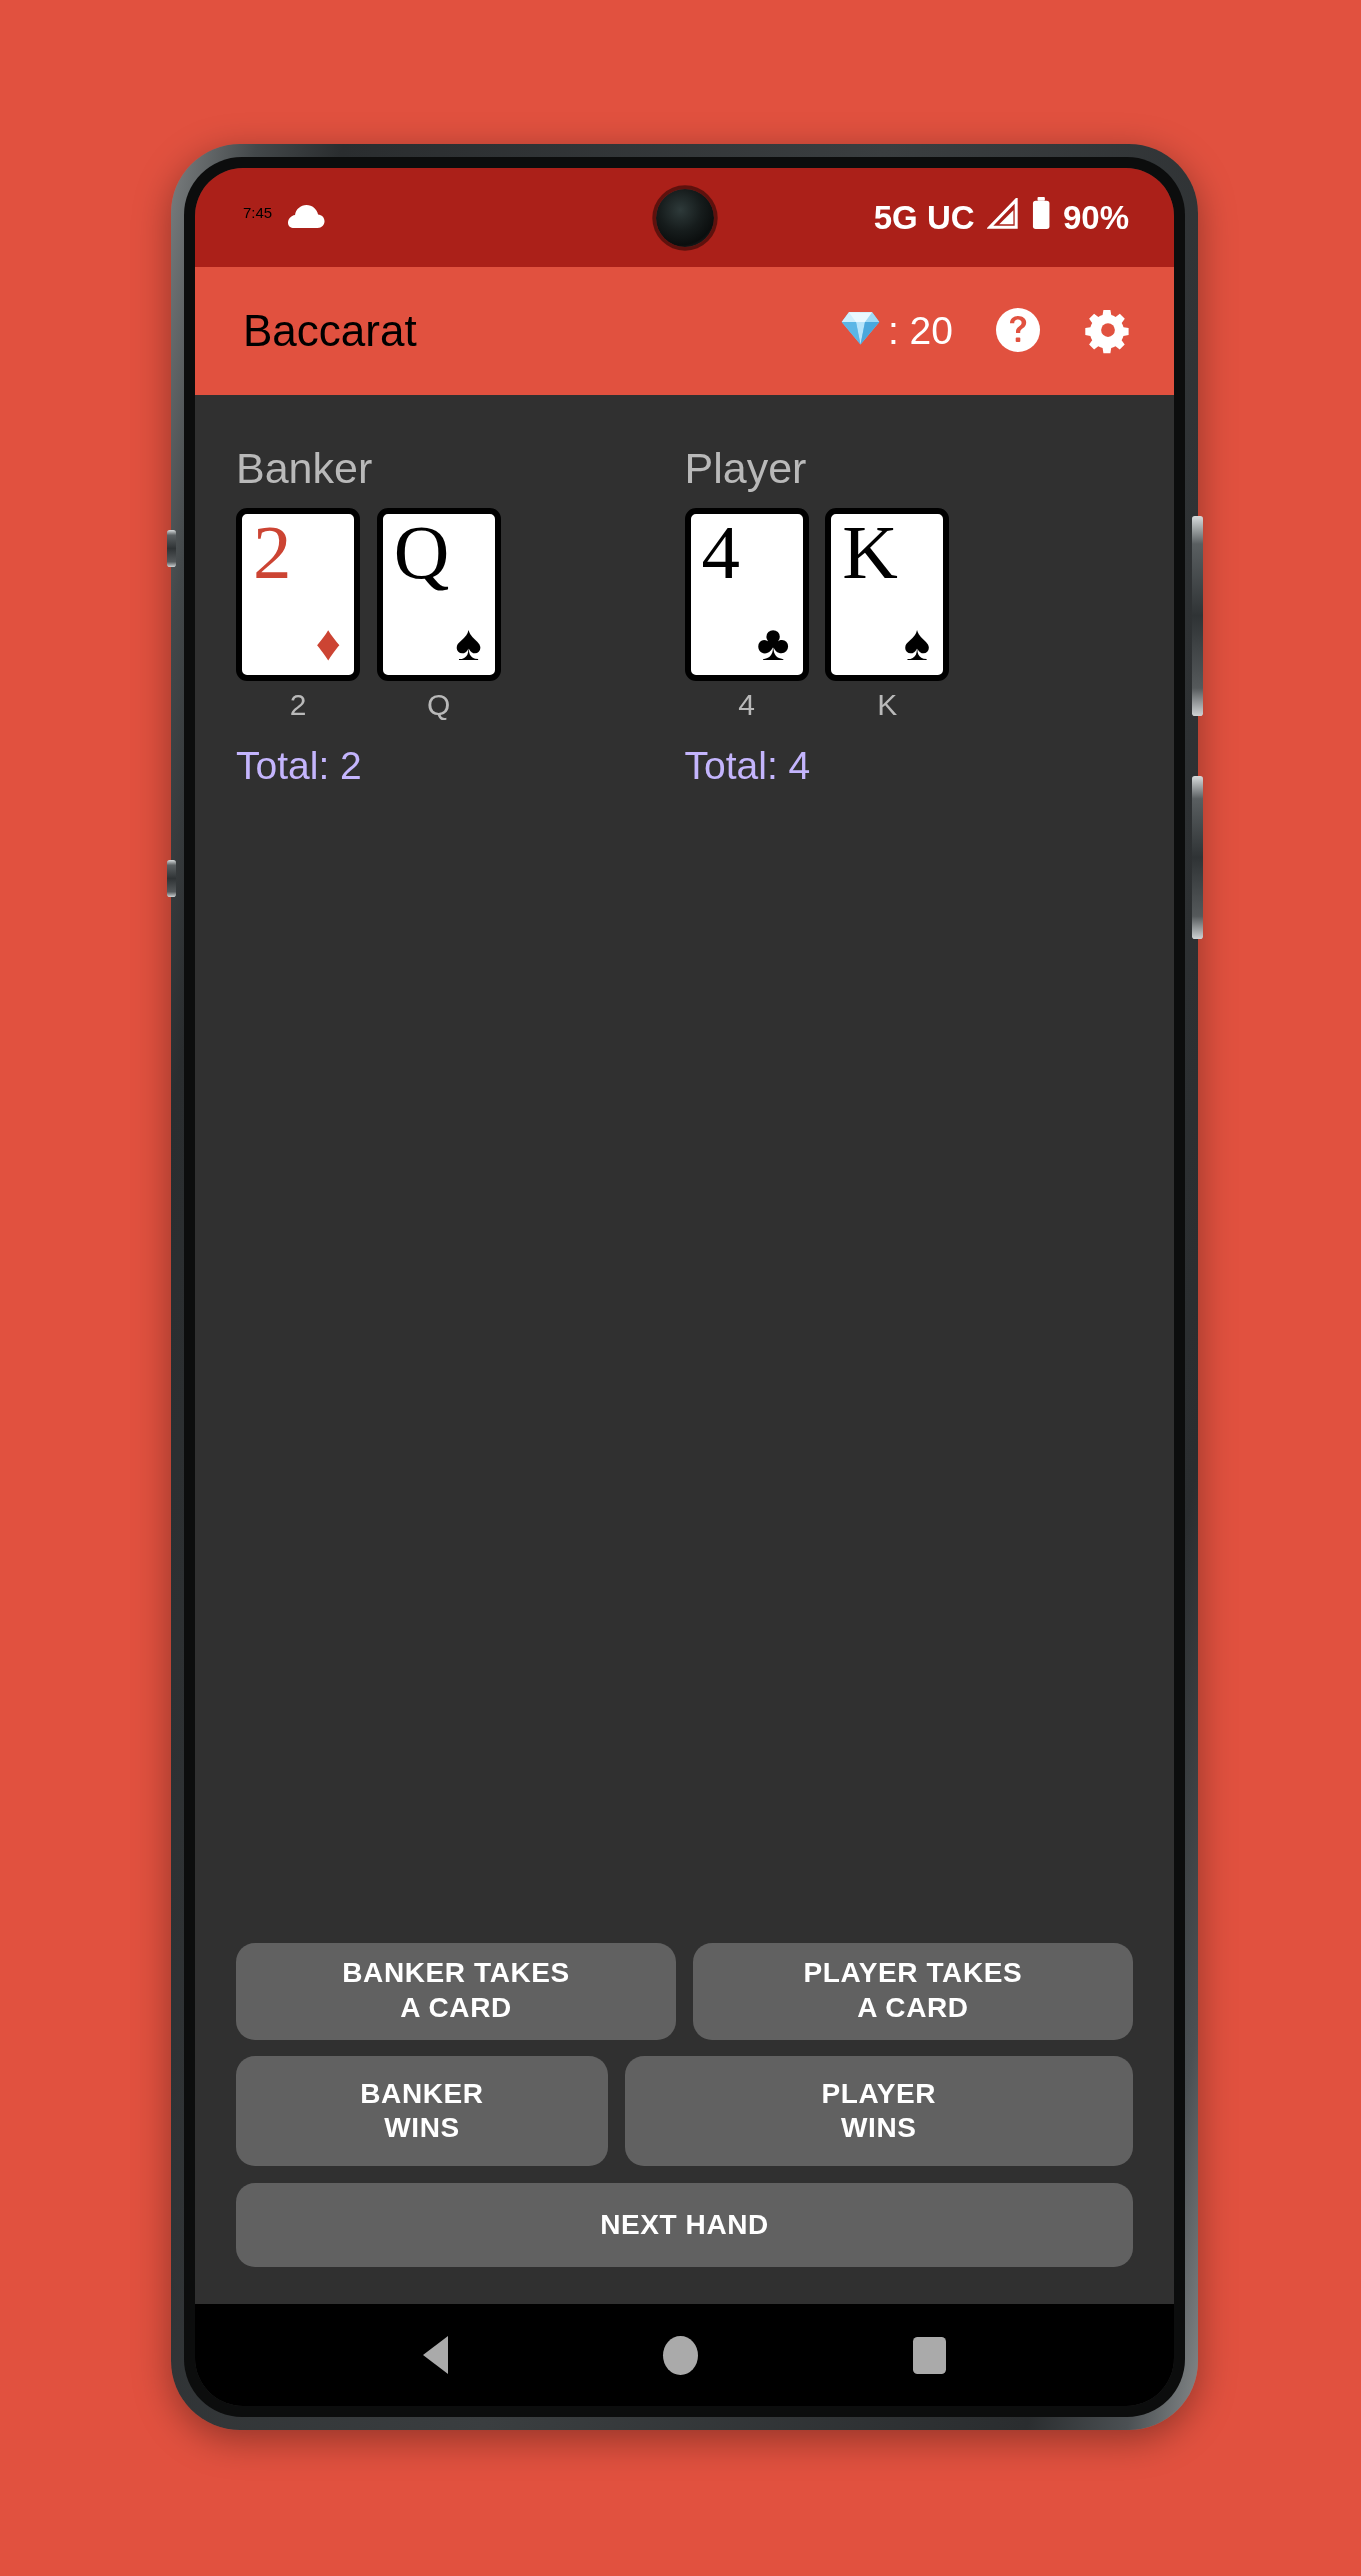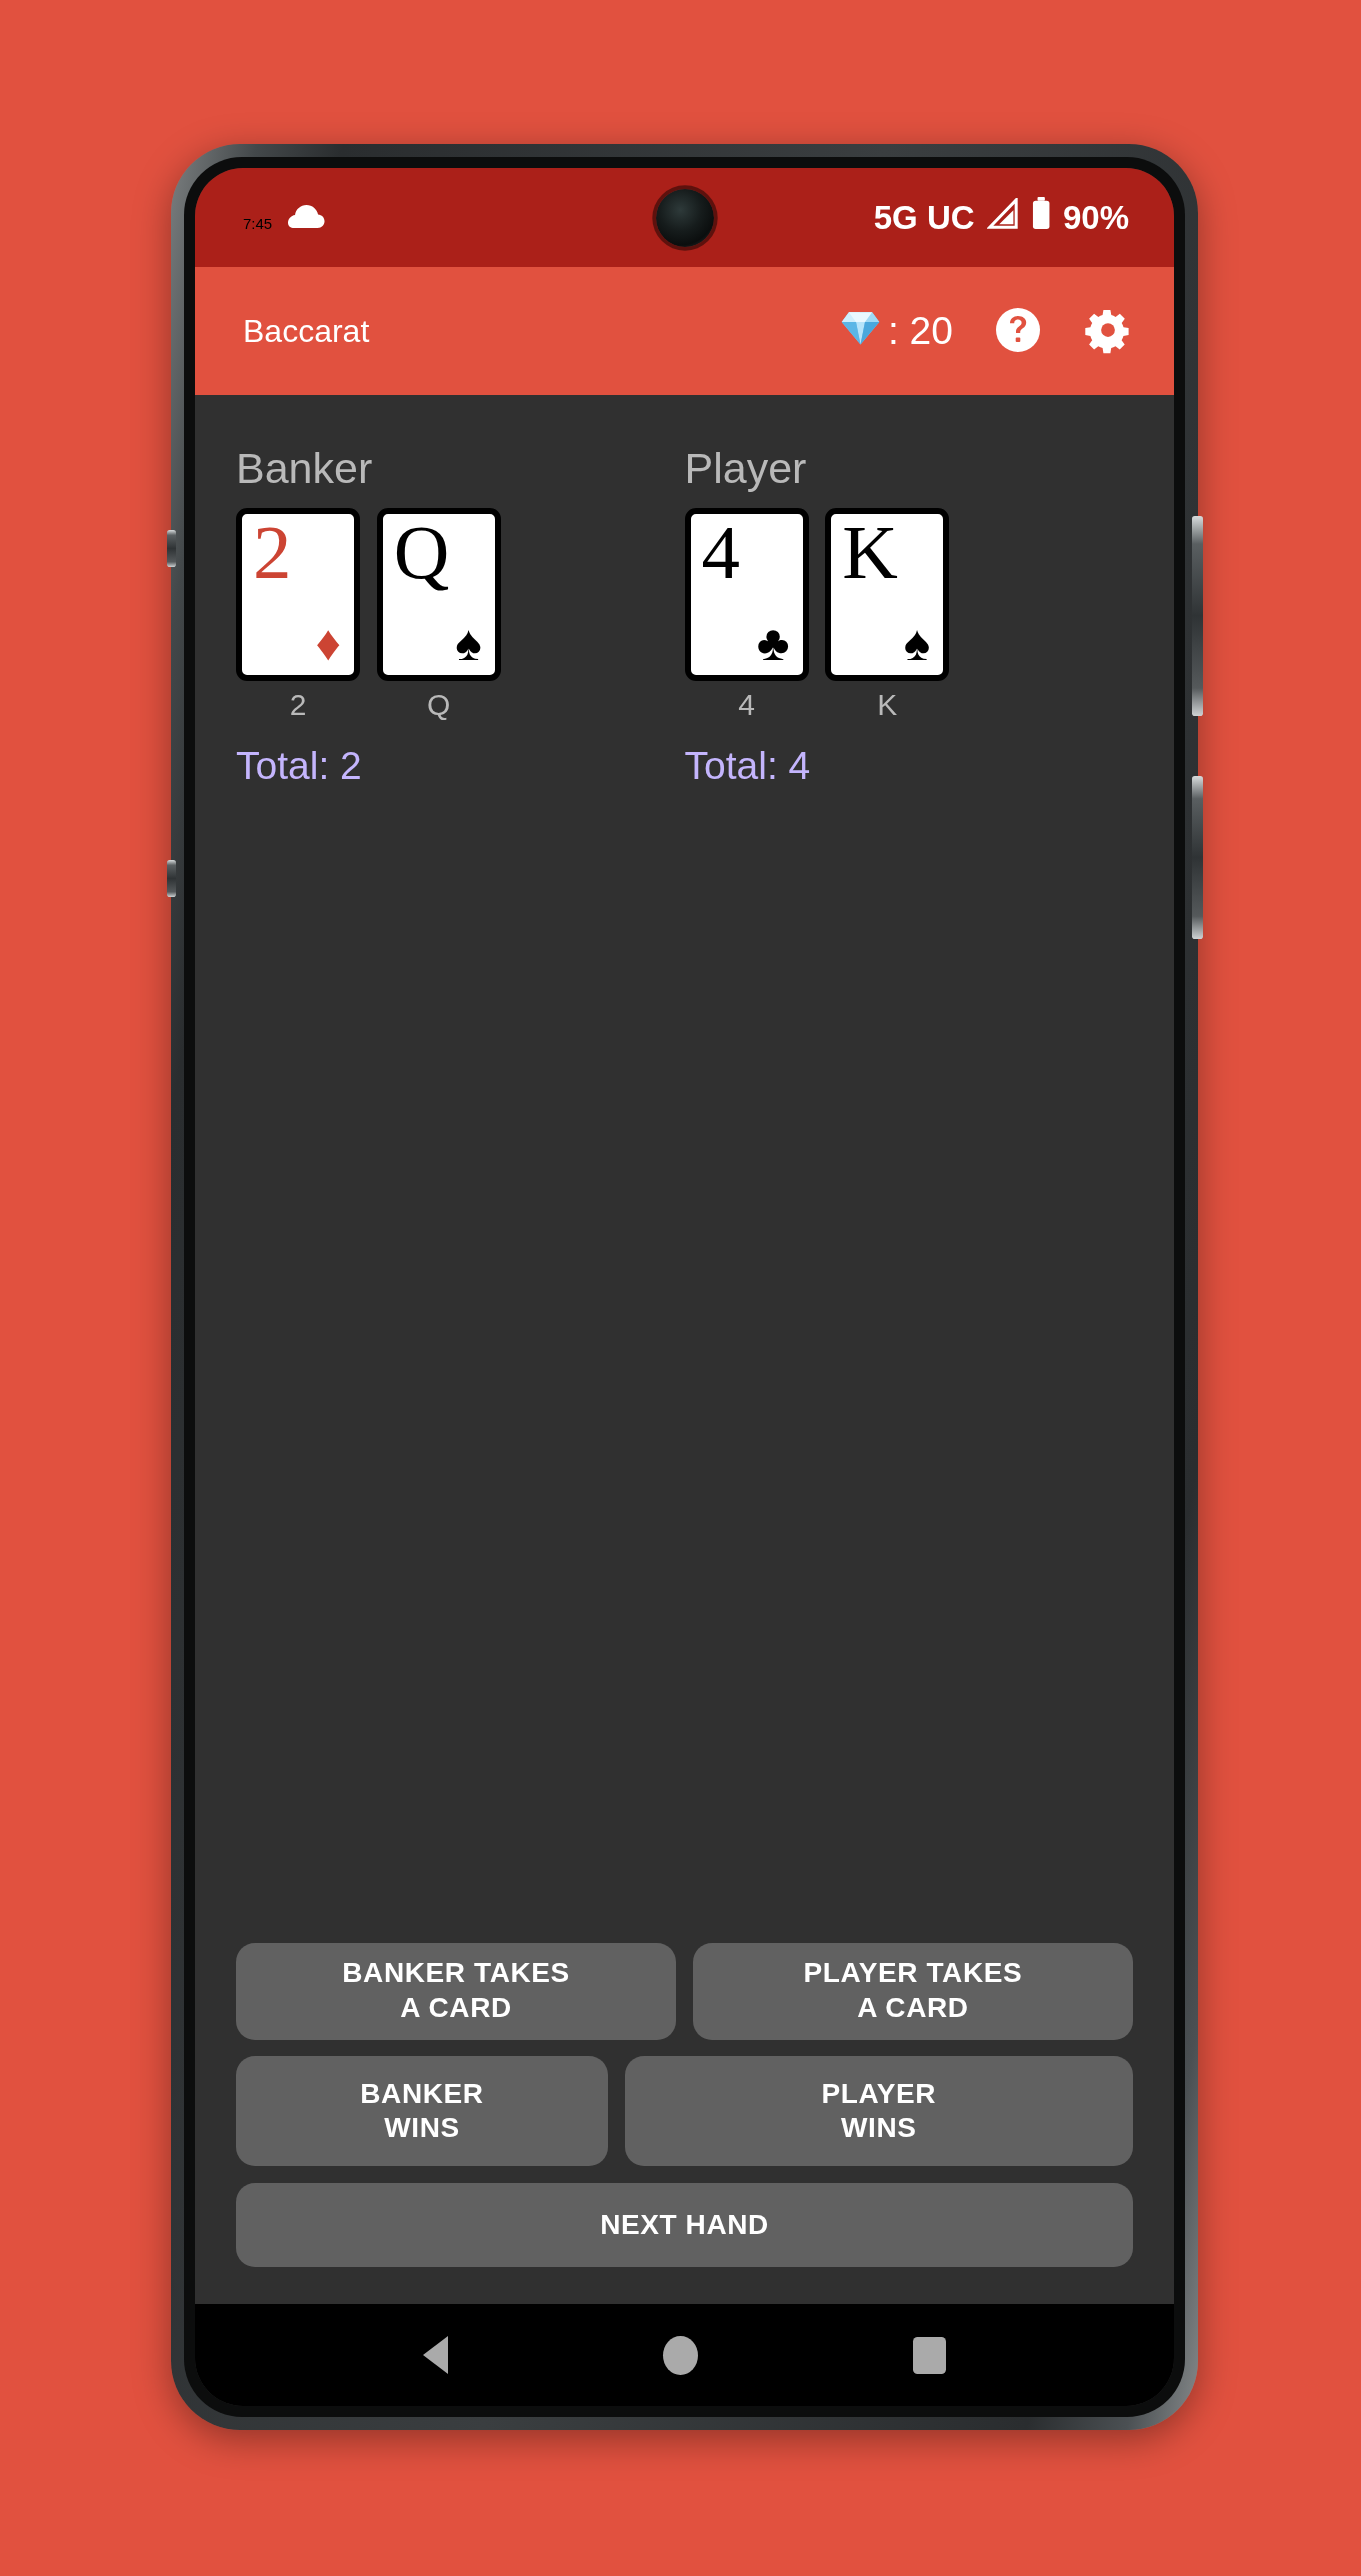--- a/index.html
+++ b/index.html
@@ -68,21 +68,21 @@
     display: flex;
     align-items: center;
     justify-content: space-between;
     padding: 0 45px 0 48px;
     box-sizing: border-box;
     position: relative;
     flex: 0 0 auto;
   }
   #status-left {
     display: flex;
-    align-items: flex-end;
+    align-items: flex-start;
     gap: 16px;
   }
   #status-right {
     display: flex;
     align-items: center;
     gap: 12px;
     color: #ffffff;
     font-size: 33px;
     font-weight: bold;
   }
@@ -102,22 +102,22 @@
   #app-bar {
     height: 128px;
     background: #e1513f;
     display: flex;
     align-items: center;
     padding: 0 41px 0 48px;
     box-sizing: border-box;
     flex: 0 0 auto;
   }
   #app-title {
-    color: #ffffff;
-    font-size: 32px;
+    color: #000000;
+    font-size: 44px;
     font-weight: normal;
     flex: 1 1 auto;
   }
   #app-actions {
     display: flex;
     align-items: center;
     gap: 41px;
   }
   #gem-counter {
     display: flex;

